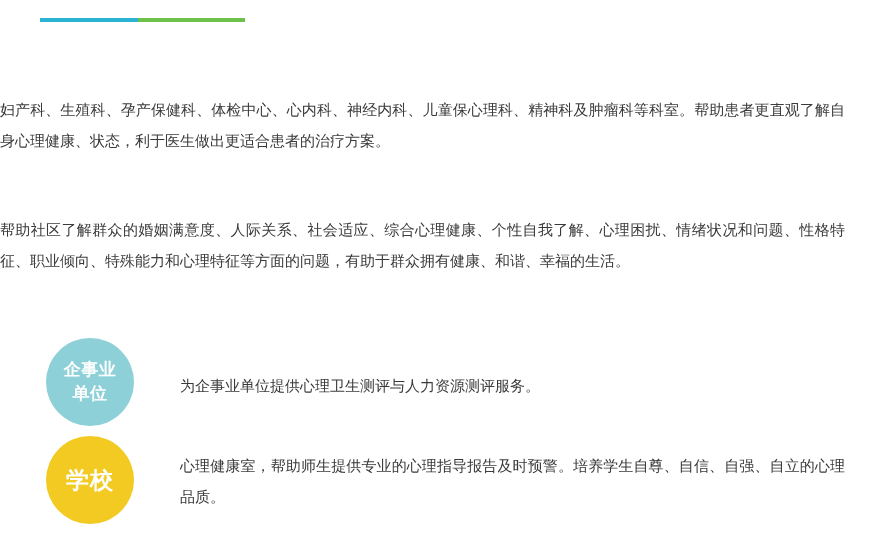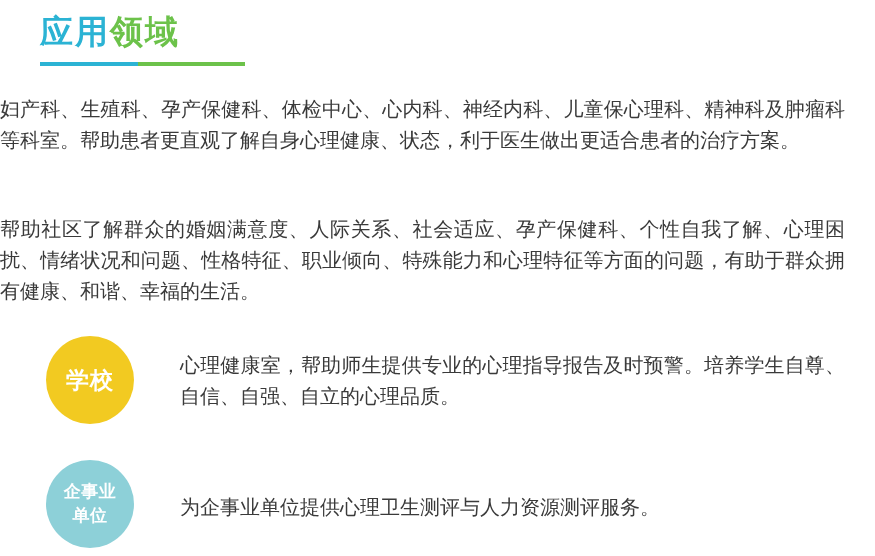--- a/index.html
+++ b/index.html
@@ -80,21 +80,21 @@
     letter-spacing: 0.5px;
   }
   .badge-yellow { background: #f2ca21; }
   .badge-green  { background: #73c08a; }
   .badge-teal   { background: #8dd0d8; }
 
   .row-text {
     flex: 1 1 auto;
     padding-right: 30px;
     color: #3a3a3a;
-    font-size: 20px;
+    font-size: 15px;
     line-height: 31px;
     text-align: justify;
   }
 
   
   .row-hospital  { height: 118px; }
   .row-community { height: 122px; }
   .row-school    { height: 122px; }
   .row-enterprise{ height: 100px; }
 
@@ -109,44 +109,41 @@
 
   .row-enterprise .badge-wrap { padding-top: 16px; }
   .row-enterprise .row-text   { padding-top: 48px; }
 </style>
 </head>
 <body>
 
 <div class="page">
 
   <div class="title-block">
-    <div class="title-text">
-      <span class="seg-a">应用</span><span class="seg-b">领域</span>
-    </div>
     <div class="title-rule"></div>
   </div>
 
   <div class="rows">
 
     <div class="row row-hospital">
       <div class="row-text">妇产科、生殖科、孕产保健科、体检中心、心内科、神经内科、儿童保心理科、精神科及肿瘤科等科室。帮助患者更直观了解自身心理健康、状态，利于医生做出更适合患者的治疗方案。</div>
     </div>
 
     <div class="row row-community">
-      <div class="row-text">帮助社区了解群众的婚姻满意度、人际关系、社会适应、孕产保健科、个性自我了解、心理困扰、情绪状况和问题、性格特征、职业倾向、特殊能力和心理特征等方面的问题，有助于群众拥有健康、和谐、幸福的生活。</div>
+      <div class="row-text">帮助社区了解群众的婚姻满意度、人际关系、社会适应、综合心理健康、个性自我了解、心理困扰、情绪状况和问题、性格特征、职业倾向、特殊能力和心理特征等方面的问题，有助于群众拥有健康、和谐、幸福的生活。</div>
+    </div>
+
+    <div class="row row-enterprise">
+      <div class="badge-wrap">
+        <div class="badge badge-teal small-label">企事业<br>单位</div>
+      </div>
+      <div class="row-text">为企事业单位提供心理卫生测评与人力资源测评服务。</div>
     </div>
 
     <div class="row row-school">
       <div class="badge-wrap">
         <div class="badge badge-yellow">学校</div>
       </div>
       <div class="row-text">心理健康室，帮助师生提供专业的心理指导报告及时预警。培养学生自尊、自信、自强、自立的心理品质。</div>
     </div>
 
-    <div class="row row-enterprise">
-      <div class="badge-wrap">
-        <div class="badge badge-teal small-label">企事业<br>单位</div>
-      </div>
-      <div class="row-text">为企事业单位提供心理卫生测评与人力资源测评服务。</div>
-    </div>
-
   </div>
 </div>
 
 </body></html>

